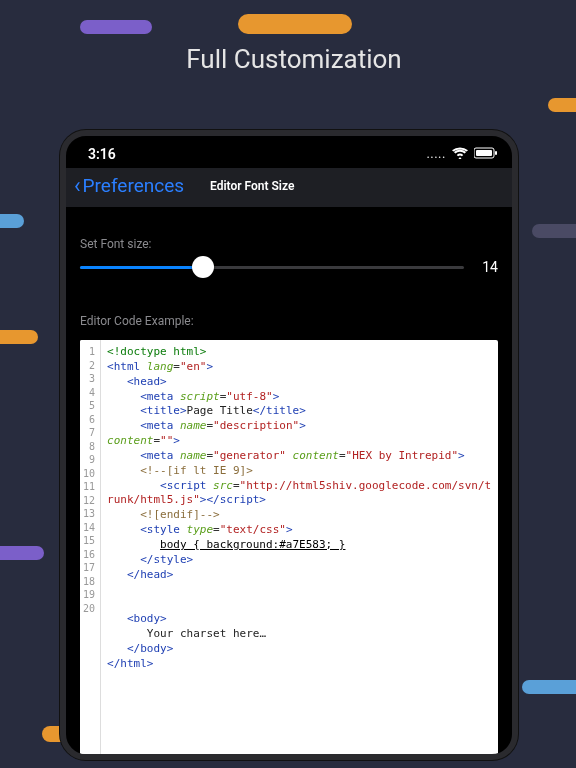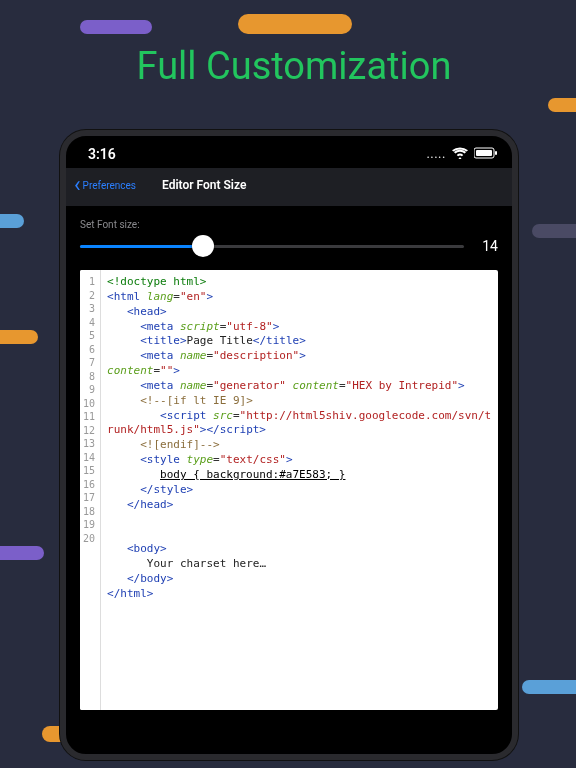--- a/index.html
+++ b/index.html
@@ -5,21 +5,21 @@
   * { margin:0; padding:0; box-sizing:border-box; }
   body {
     width:576px; height:768px;
     background:#282c3e;
     font-family:-apple-system,BlinkMacSystemFont,"Segoe UI",Roboto,Helvetica,Arial,sans-serif;
     overflow:hidden; position:relative;
   }
   .pill { position:absolute; border-radius:999px; }
   .hero {
     position:absolute; top:44px; left:0; right:0;
-    text-align:center; color:#22c55e; font-size:38px; font-weight:400;padding-left:12px;
+    text-align:center; color:#e5e5e5; font-size:26px; font-weight:400;padding-left:12px;
   }
   .tablet {
     position:absolute; left:60px; top:130px;
     width:458px; height:630px;
     background:#000;
     border-radius:26px;
     border:6px solid #2a2a2e;
     box-shadow:0 0 0 1px #111;
     overflow:hidden;
   }
@@ -29,24 +29,24 @@
   }
   .status-right { display:flex; gap:6px; align-items:center; }
   .dots { letter-spacing:1px; opacity:.9; font-size:10px; }
   .navbar {
     display:flex; align-items:center; gap:4px;
     padding:6px 10px 10px 8px;
     background:#1e1f24;
     border-bottom:1px solid #000;
   }
   .chev { color:#2b7fff; font-size:22px; line-height:1; margin-right:-2px; }
-  .back { color:#2b7fff; font-size:10px; }
+  .back { color:#2b7fff; font-size:19px; }
   .title { color:#fff; font-size:12px; font-weight:600; margin-left:22px; }
 
-  .section-label { color:#8a8a8e; font-size:10px; padding:12px 14px 6px; }
+  .section-label { color:#8a8a8e; font-size:12px; padding:12px 14px 6px;margin-top:17px; }
   .slider-row { display:flex; align-items:center; gap:14px; padding:0 14px 8px; }
   .slider {
     position:relative; flex:1; height:20px; display:flex; align-items:center;
   }
   .track-bg { position:absolute; left:0; right:0; height:3px; background:#3a3a3d; border-radius:2px; }
   .track-fill { position:absolute; left:0; height:3px; background:#0a84ff; border-radius:2px; }
   .thumb {
     position:absolute; width:22px; height:22px; background:#fff;
     border-radius:50%; top:-1px; transform:translateX(-50%);
     box-shadow:0 1px 3px rgba(0,0,0,.5);
@@ -118,20 +118,21 @@
   <div class="section-label">Set Font size:</div>
   <div class="slider-row">
     <div class="slider">
       <div class="track-bg"></div>
       <div class="track-fill" id="fill" style="width: 32%;"></div>
       <div class="thumb" id="thumb" style="left: 32%;"></div>
     </div>
     <span class="slider-val">14</span>
   </div>
 
+  <div class="section-label">Editor Code Example:</div>
 
   <div class="editor">
     <div class="gutter" id="gutter"> 1
  2
  3
  4
  5
  6
  7
  8

